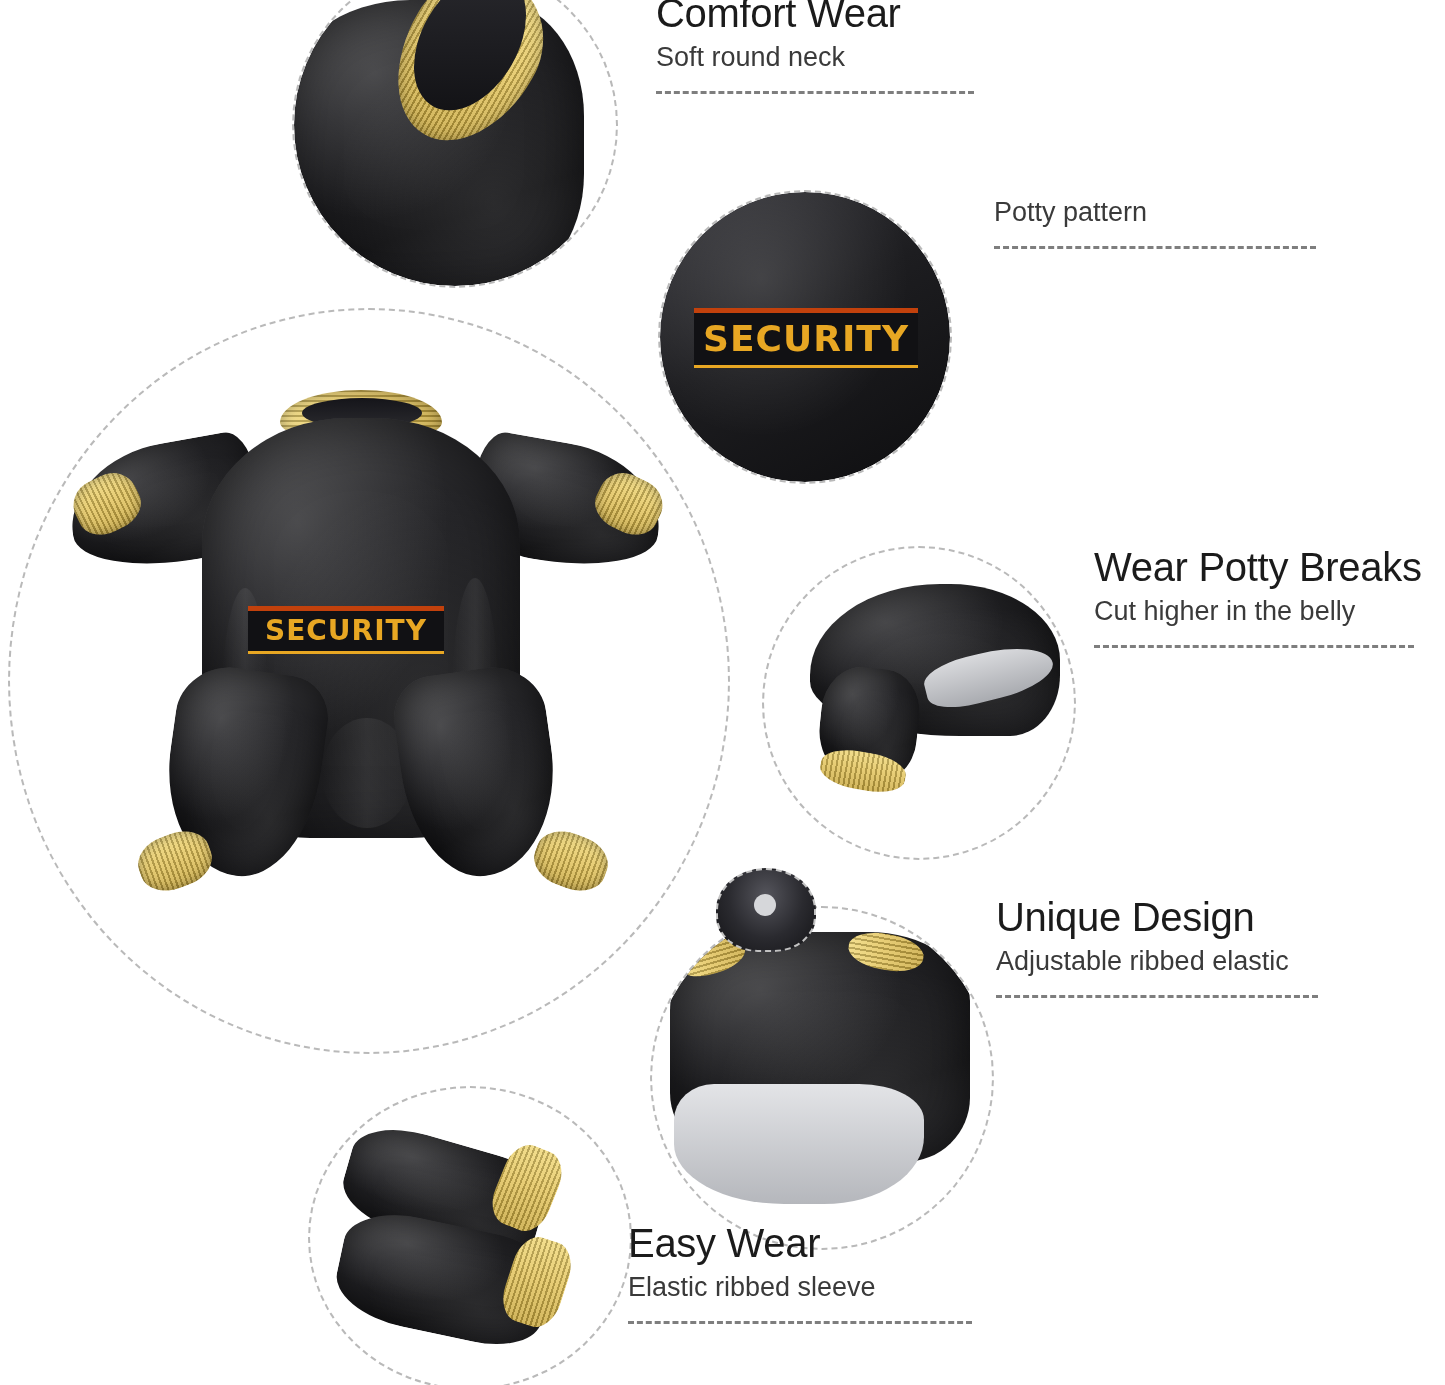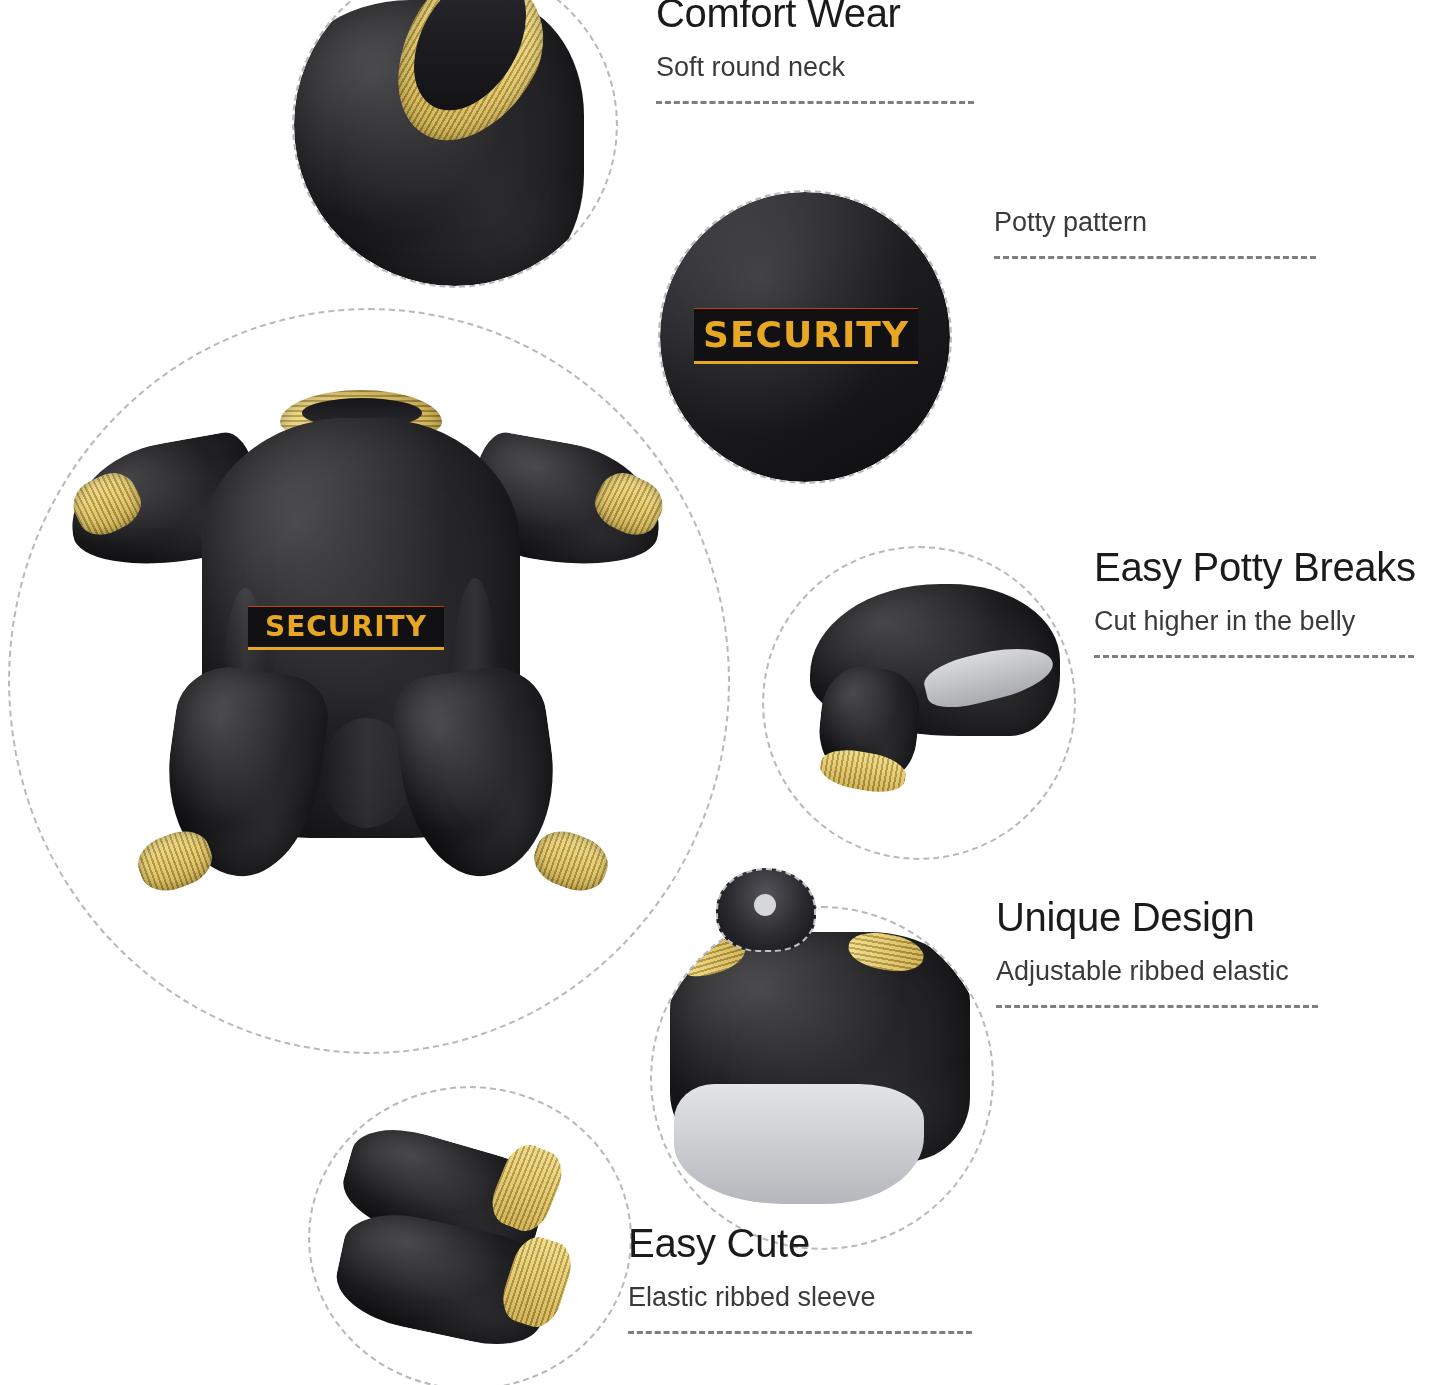--- a/index.html
+++ b/index.html
@@ -44,21 +44,21 @@
     color: #1b1b1b;
     line-height: 1.08;
     white-space: nowrap;
     letter-spacing: -0.3px;
   }
   .callout .subtitle {
     font-size: 27px;
     font-weight: 400;
     color: #3a3a3a;
     line-height: 1.25;
-    margin-top: 16px;
+    margin-top: 6px;
     white-space: nowrap;
   }
   .callout .rule {
     margin-top: 16px;
     height: 0;
     border-top: 3px dashed #7e7e7e;
   }
 
   
   .fabric-black {
@@ -78,21 +78,21 @@
       linear-gradient(90deg, #f0d878 0%, #e3c45c 45%, #c9a83f 100%);
   }
   .security-badge {
     position: absolute;
     background: #111114;
     color: #e8a723;
     font-family: "DejaVu Sans", sans-serif;
     font-weight: bold;
     text-align: center;
     letter-spacing: 1px;
-    border-top: 1px solid #c2410c;
+    border-top: 5px solid #c2410c;
     border-bottom: 3px solid #e8a723;
     line-height: 1;
     display: flex;
     align-items: center;
     justify-content: center;
   }
 
   
   #main-circle {
     left: 8px;
@@ -422,21 +422,21 @@
   <div class="photo-circle" id="circle-potty">
     <div class="photo-inner">
       <div class="fabric-black" id="cp-body"></div>
       <div id="cp-lining"></div>
       <div class="fabric-black" id="cp-sleeve"></div>
       <div class="rib" id="cp-cuff"></div>
     </div>
   </div>
 
   <div class="callout" style="left:1094px; top:546px; width:352px;">
-    <div class="title">Easy Potty Breaks</div>
+    <div class="title">Wear Potty Breaks</div>
     <div class="subtitle">Cut higher in the belly</div>
     <div class="rule" style="width:320px;"></div>
   </div>
 
   <div class="photo-circle" id="circle-belly">
     <div class="photo-inner">
       <div class="fabric-black" id="cb-body"></div>
       <div id="cb-lining"></div>
       <div class="rib-h" id="cb-cuff-l"></div>
       <div class="rib-h" id="cb-cuff-r"></div>
@@ -455,18 +455,18 @@
   <div class="photo-circle" id="circle-sleeves">
     <div class="photo-inner">
       <div class="fabric-black" id="cw-arm1"></div>
       <div class="rib" id="cw-cuff1"></div>
       <div class="fabric-black" id="cw-arm2"></div>
       <div class="rib" id="cw-cuff2"></div>
     </div>
   </div>
 
   <div class="callout" style="left:628px; top:1222px; width:352px;">
-    <div class="title">Easy Cute</div>
+    <div class="title">Easy Wear</div>
     <div class="subtitle">Elastic ribbed sleeve</div>
     <div class="rule" style="width:344px;"></div>
   </div>
 
 </div>
 
 </body></html>

